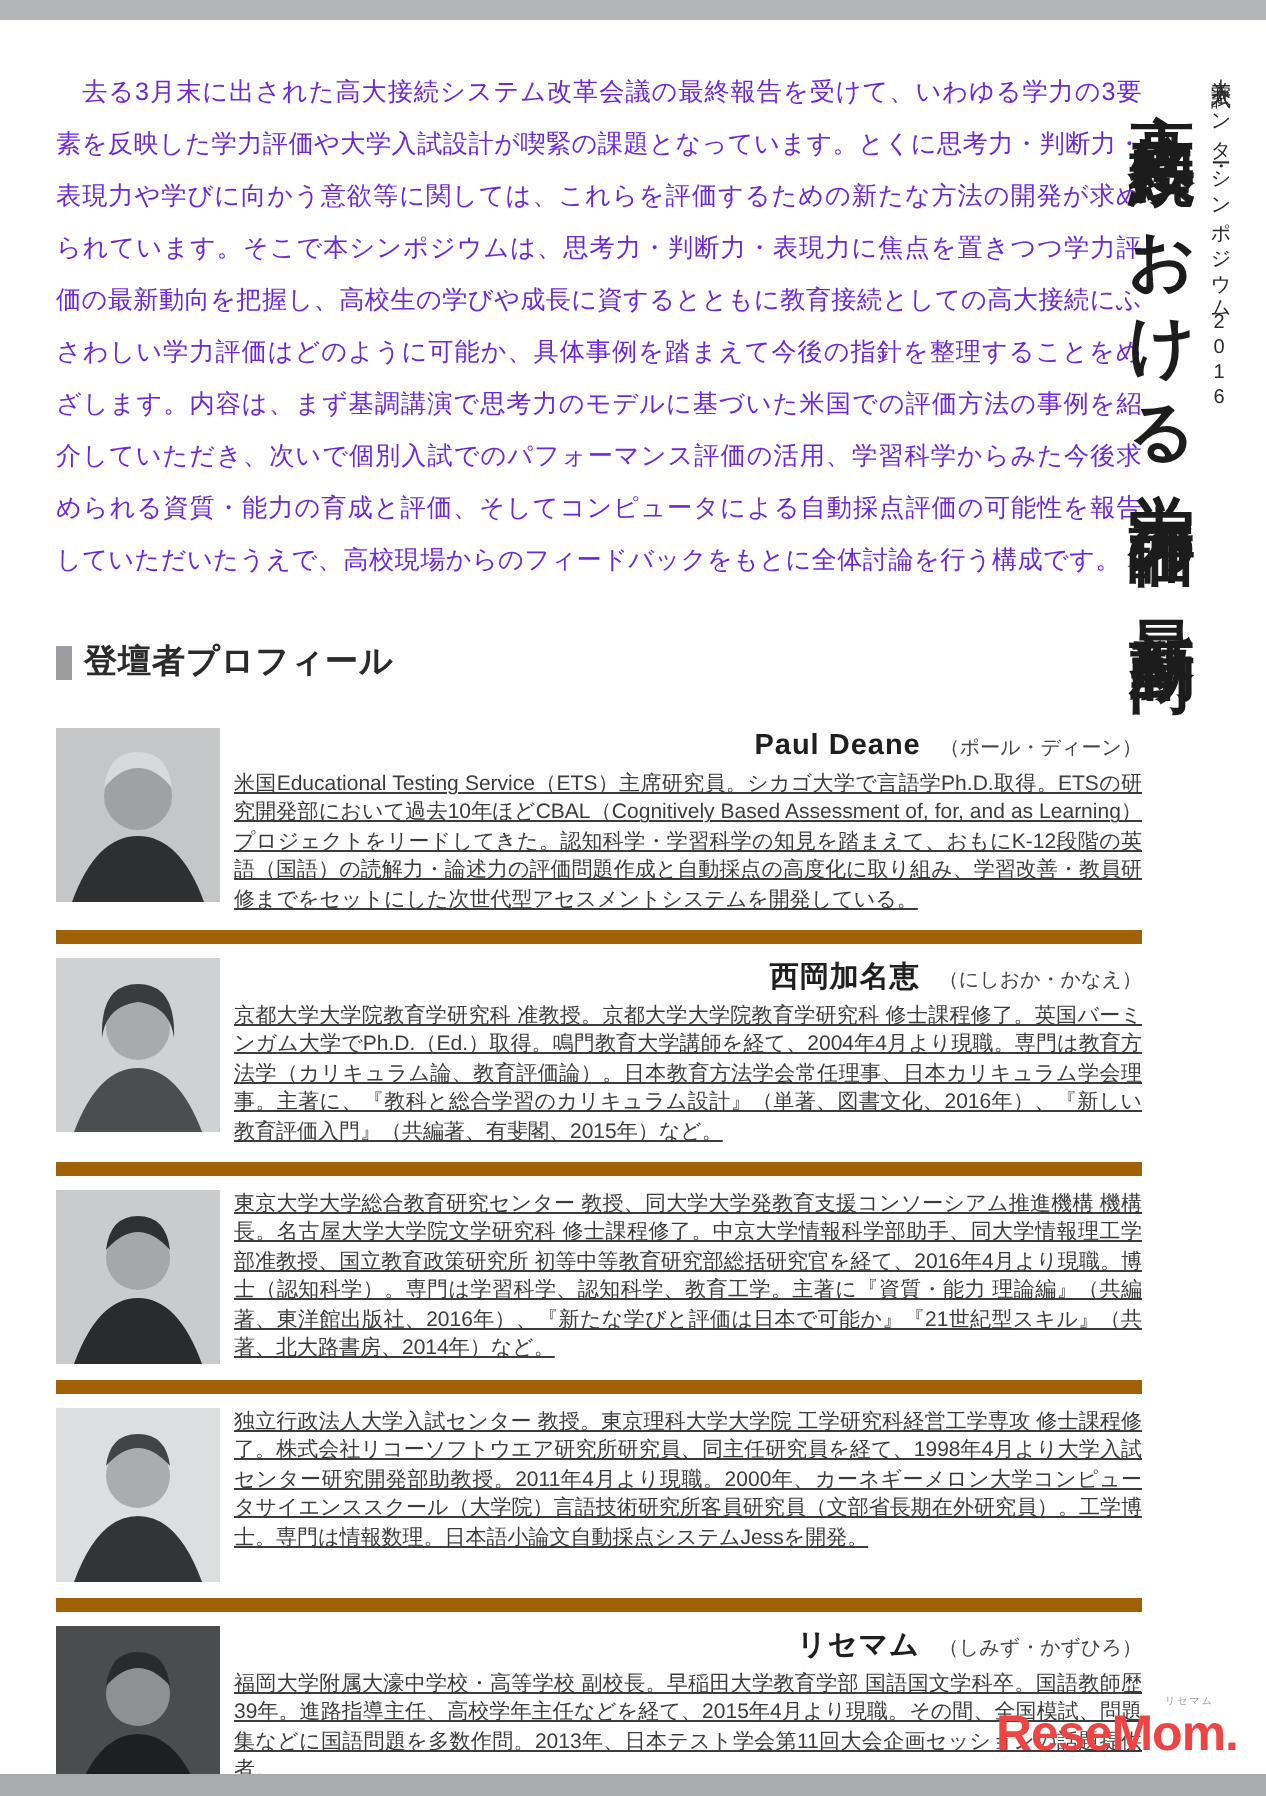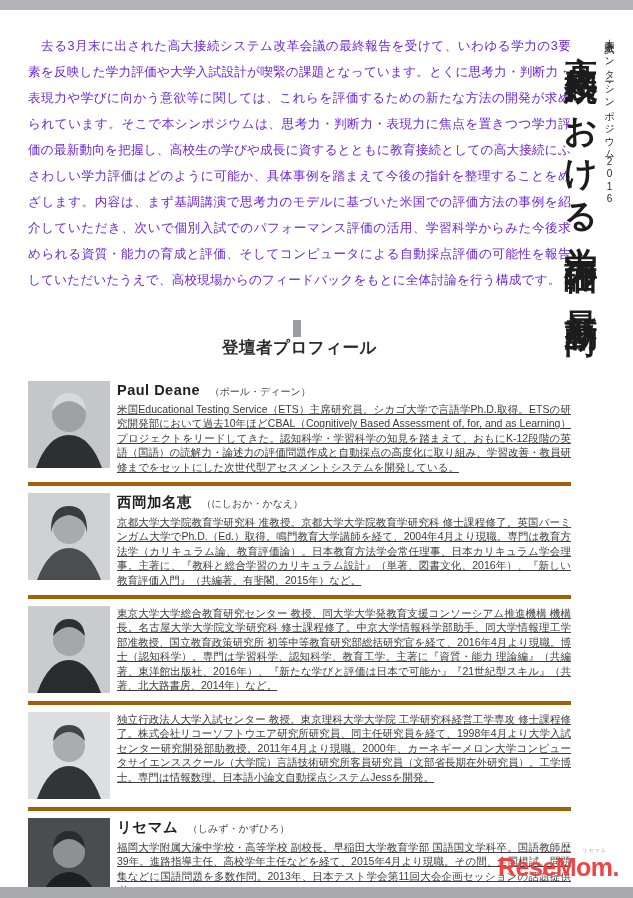--- a/index.html
+++ b/index.html
@@ -16,40 +16,40 @@
   .content { position:absolute; left:28px; top:33px; width:543px; }
 
   .intro {
     font-size:12.6px; line-height:26px; text-align:justify;
     color:#6d28d9; letter-spacing:0.2px;
   }
 
   .section-heading {
     margin-top:27px; margin-bottom:15px;
     display:flex; align-items:center;
-    font-size:16.5px; font-weight:bold; color:#2b2b2b; letter-spacing:0.5px;flex-direction:column;
+    font-size:16.5px; font-weight:bold; color:#2b2b2b; letter-spacing:0.5px;
   }
   .section-marker {
     width:8px; height:17px; background:#9b9da0; margin-right:6px; flex:none;
   }
 
   .profiles { width:100%; }
   .profile { display:flex; gap:7px; padding:7px 0 8px; }
-  .profile + .profile { border-top:4px solid #a16207; }
+  .profile + .profile { border-top:7px solid #a16207; }
 
   .photo { width:82px; height:87px; flex:none; overflow:hidden; }
   .photo svg { display:block; width:82px; height:87px; }
   .ph1 .ph-bg { fill:#c4c6c8; } .ph1 .ph-head { fill:#9fa1a3; } .ph1 .ph-hair { fill:#d8d9da; } .ph1 .ph-body { fill:#2e2f31; }
   .ph2 .ph-bg { fill:#cfd1d3; } .ph2 .ph-head { fill:#a9aaac; } .ph2 .ph-hair { fill:#3a3b3d; } .ph2 .ph-body { fill:#4c4d4f; }
   .ph3 .ph-bg { fill:#c9cbcd; } .ph3 .ph-head { fill:#a5a7a9; } .ph3 .ph-hair { fill:#2f3032; } .ph3 .ph-body { fill:#2a2b2d; }
   .ph4 .ph-bg { fill:#dcdedf; } .ph4 .ph-head { fill:#aaacae; } .ph4 .ph-hair { fill:#434446; } .ph4 .ph-body { fill:#333436; }
   .ph5 .ph-bg { fill:#4a4c4e; } .ph5 .ph-head { fill:#8e9092; } .ph5 .ph-hair { fill:#2a2b2d; } .ph5 .ph-body { fill:#1e1f21; }
 
   .info { flex:1; min-width:0; }
-  .name-line { margin-bottom:3px; white-space:nowrap; }
+  .name-line { margin-bottom:3px; white-space:nowrap;text-align:right; }
   .speaker-name { font-size:14.5px; font-weight:bold; color:#1f1f1f; letter-spacing:0.5px; }
   .speaker-reading { font-size:10px; color:#444; margin-left:5px; }
   .speaker-bio {
     font-size:10.5px; line-height:14.4px; text-align:justify; color:#3c3c3c;text-decoration:underline;
   }
 
   .v-subtitle {
     position:absolute; top:31px; right:17px;
     writing-mode:vertical-rl; text-orientation:upright;
     font-size:10px; letter-spacing:1.5px; color:#2a2a2a; font-weight:500;

